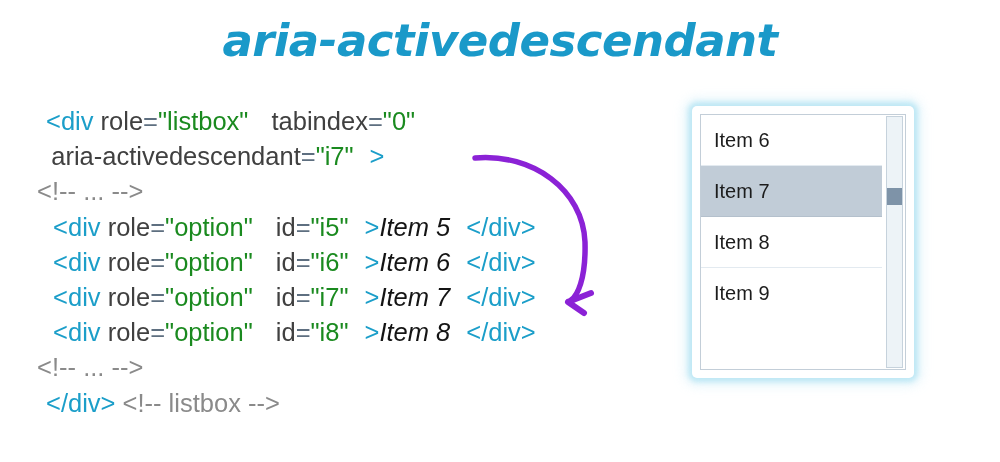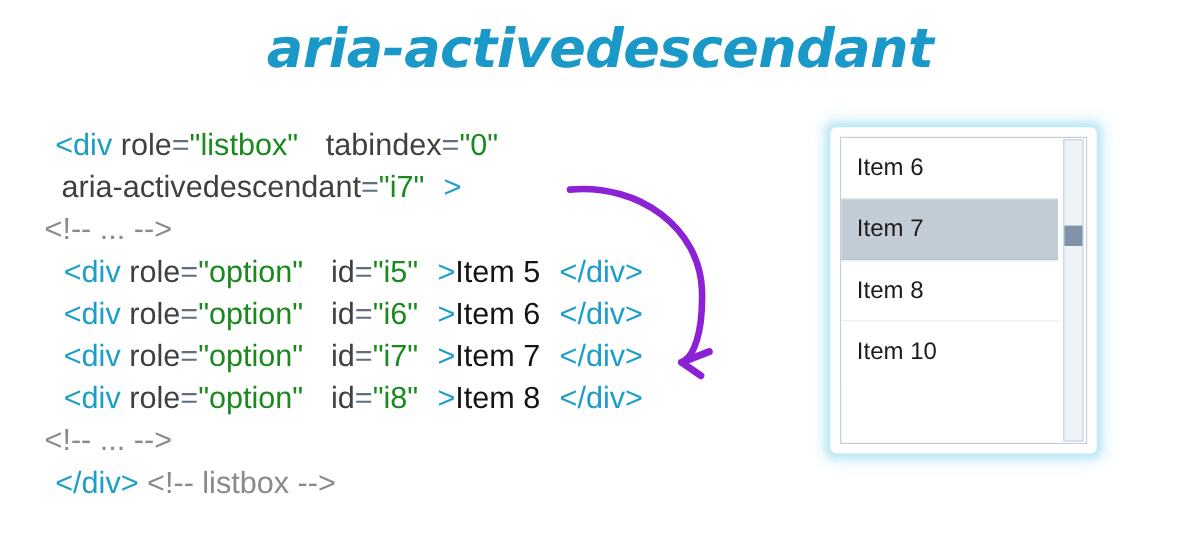--- a/index.html
+++ b/index.html
@@ -42,21 +42,21 @@
     font-size: 25.5px;
     line-height: 35.2px;
     white-space: pre;
     color: #1a1a1a;
   }
   #code .line { white-space: pre; }
   .tg  { color: #1b9ec9; margin-left: 16px; }            
   .at  { color: #404040; }            
   .eq  { color: #5e6f80; }            
   .vl  { color: #1a8a1f; }            
-  .tx  { color: #141414; }            
+  .tx  { color: #141414; font-style: italic; }            
   .cm  { color: #8a8a8a; }            
 
   
   #arrow {
     position: absolute;
     left: 455px;
     top: 138px;
     width: 165px;
     height: 185px;
     pointer-events: none;
@@ -166,21 +166,21 @@
           <div class="option">
             <span>Item 6</span>
           </div>
           <div class="option active">
             <span>Item 7</span>
           </div>
           <div class="option">
             <span>Item 8</span>
           </div>
           <div class="option">
-            <span>Item 10</span>
+            <span>Item 9</span>
           </div>
         </div>
       <div id="scroll-col">
         <div id="scroll-track">
           <div id="scroll-thumb" style="top: 71px; height: 17px;"></div>
         </div>
       </div>
     </div>
   </div>
 

